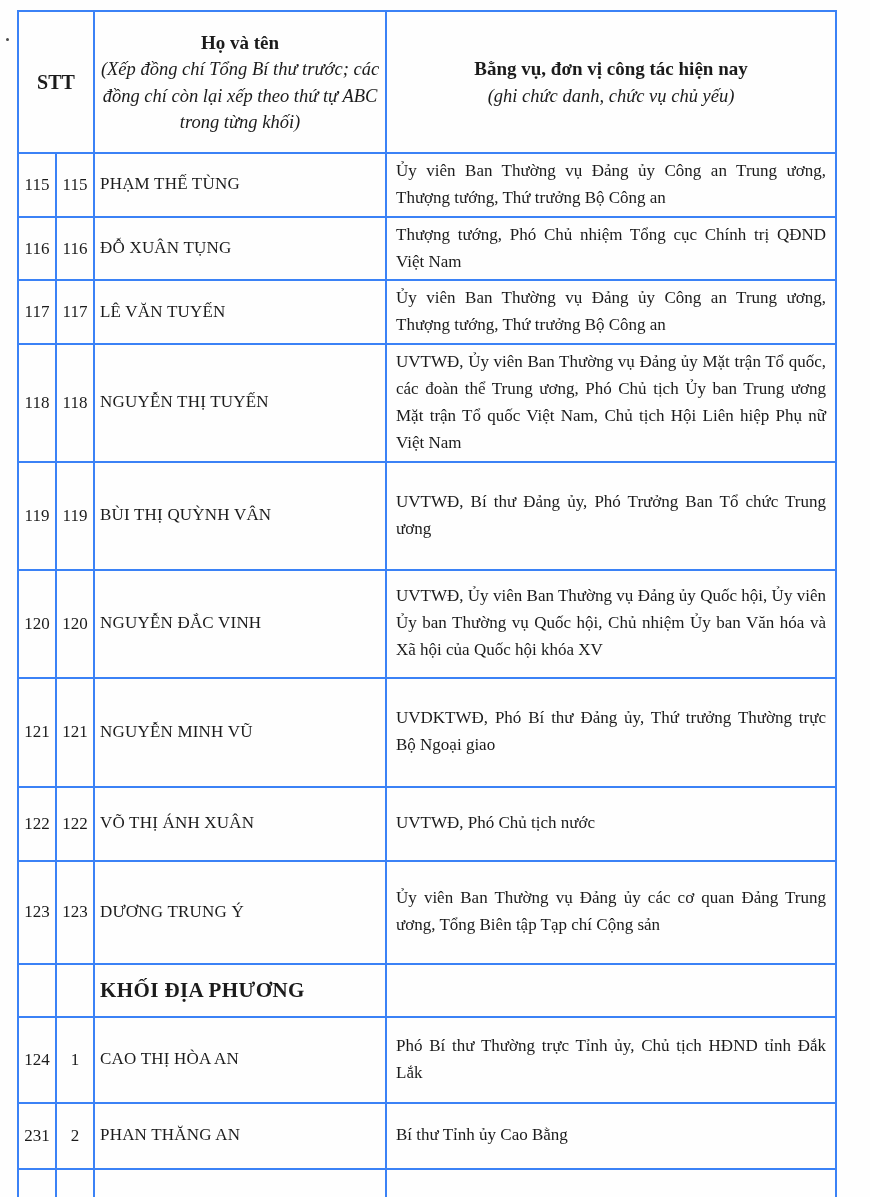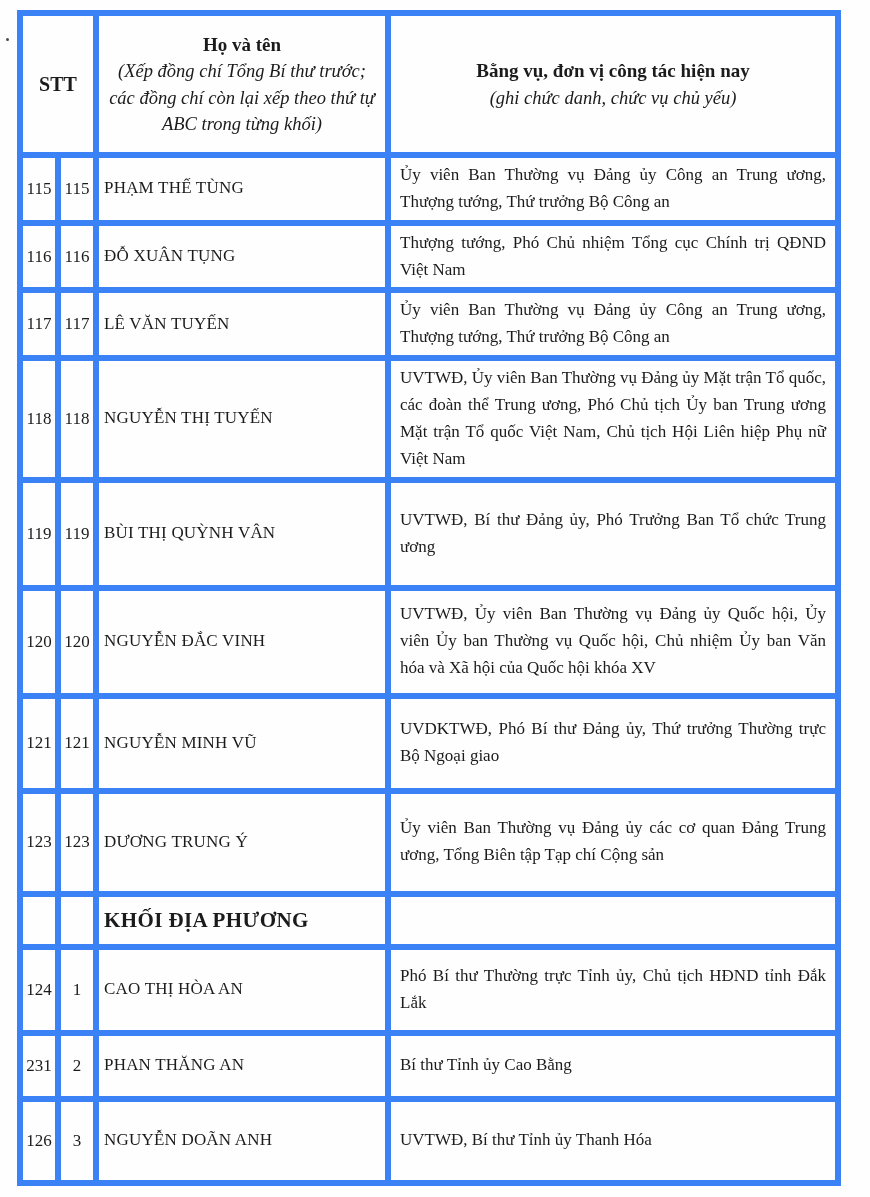--- a/index.html
+++ b/index.html
@@ -33,21 +33,21 @@
   table.roster {
     position: absolute;
     left: 17px;
     top: 10px;
     width: 818px;
     border-collapse: collapse;
     table-layout: fixed;
   }
   table.roster th,
   table.roster td {
-    border: 6px solid #3b82f6;
+    border: 2px solid #3b82f6;
     vertical-align: middle;
     overflow: hidden;
   }
   tr.header-row { height: 142px; }
   th { font-weight: normal; padding: 2px 4px; }
   .h-stt {
     font-weight: bold;
     font-size: 20px;
     text-align: center;
     margin-left: 27px;
@@ -145,25 +145,31 @@
           <td class="c-num">119</td>
           <td class="c-name">BÙI THỊ QUỲNH VÂN</td>
           <td class="c-pos">UVTWĐ, Bí thư Đảng ủy, Phó Trưởng Ban Tổ chức Trung ương</td>
         </tr>
         <tr style="height: 108px;">
           <td class="c-num">120</td>
           <td class="c-num">120</td>
           <td class="c-name">NGUYỄN ĐẮC VINH</td>
           <td class="c-pos">UVTWĐ, Ủy viên Ban Thường vụ Đảng ủy Quốc hội, Ủy viên Ủy ban Thường vụ Quốc hội, Chủ nhiệm Ủy ban Văn hóa và Xã hội của Quốc hội khóa XV</td>
         </tr>
-        <tr style="height: 95px;">
+        <tr style="height: 109px;">
           <td class="c-num">121</td>
           <td class="c-num">121</td>
           <td class="c-name">NGUYỄN MINH VŨ</td>
           <td class="c-pos">UVDKTWĐ, Phó Bí thư Đảng ủy, Thứ trưởng Thường trực Bộ Ngoại giao</td>
+        </tr>
+        <tr style="height: 74px;">
+          <td class="c-num">122</td>
+          <td class="c-num">122</td>
+          <td class="c-name">VÕ THỊ ÁNH XUÂN</td>
+          <td class="c-pos">UVTWĐ, Phó Chủ tịch nước</td>
         </tr>
         <tr style="height: 103px;">
           <td class="c-num">123</td>
           <td class="c-num">123</td>
           <td class="c-name">DƯƠNG TRUNG Ý</td>
           <td class="c-pos">Ủy viên Ban Thường vụ Đảng ủy các cơ quan Đảng Trung ương, Tổng Biên tập Tạp chí Cộng sản</td>
         </tr>
         <tr style="height: 53px;">
           <td class="c-num"></td>
           <td class="c-num"></td>

